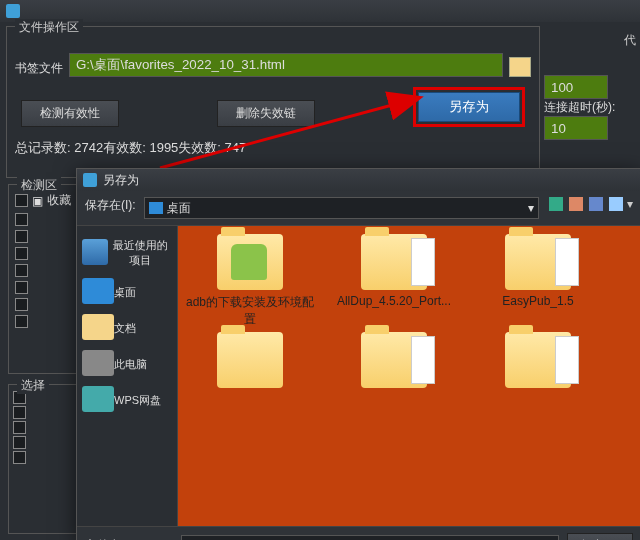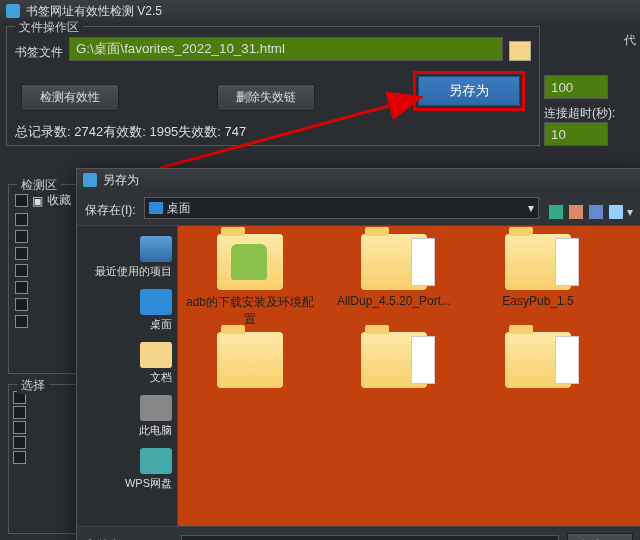--- a/index.html
+++ b/index.html
@@ -1,68 +1,67 @@
 <!DOCTYPE html>
 <html><head>
 <meta charset="utf-8">
 <style>
 html,body{margin:0;padding:0;width:640px;height:540px;overflow:hidden;background:#2a2e33;font-family:"Microsoft YaHei",sans-serif;font-size:12px;color:#ddd}
 .titlebar{height:22px;background:linear-gradient(#3a3e44,#2e3237);display:flex;align-items:center;padding:0 6px;gap:6px}
 .app-icon{width:14px;height:14px;background:#3fa0d8;border-radius:2px;display:inline-block}
-.section{border:1px solid #555;margin:4px 6px;padding:4px 8px;position:relative}
+.section{border:1px solid #555;margin:4px 6px;padding:20px 8px;position:relative}
 .section-label{position:absolute;top:-8px;left:8px;background:#2a2e33;padding:0 4px;font-size:12px;color:#ccc}
 .row{display:flex;align-items:flex-end;gap:6px;margin:6px 0}
 .label{color:#ddd;white-space:nowrap}
 input.text{background:#4d7c0f;border:1px solid #555;color:#ddd;padding:2px 6px;height:18px}
 input.small{width:50px}
 .btn{background:linear-gradient(#4a4e54,#3a3e44);border:1px solid #222;color:#ddd;padding:4px 18px;cursor:pointer;font-size:12px}
 .btn-blue{background:linear-gradient(#3a7bbf,#2e6aa8);border:1px solid #1a4a7a;color:#fff;padding:5px 30px}
 .stats{display:flex;justify-content:flex-start;margin-top:8px;font-size:13px}
 .redbox{border:3px solid #d00;padding:2px}
 .arrow{position:absolute;pointer-events:none}
 .side-group{border:1px solid #555;margin:4px 6px;padding:4px;position:relative}
 
 .dialog{position:absolute;left:76px;top:168px;width:564px;height:372px;background:#2f3338;border:1px solid #555;box-shadow:0 4px 20px rgba(0,0,0,.6)}
 .dlg-title{height:22px;background:linear-gradient(#3a3e44,#2e3237);display:flex;align-items:center;padding:0 6px;gap:6px}
 .dlg-body{display:flex;height:300px}
 .dlg-left{width:100px;background:#2a2e33;border-right:1px solid #444;display:flex;flex-direction:column;align-items:center;padding-top:6px;gap:2px}
-.loc{display:flex;flex-direction:column;align-items:flex-end;padding:4px 2px;width:90px;cursor:pointer}
+.loc{display:flex;flex-direction:row;align-items:center;padding:4px 2px;width:90px;cursor:pointer}
 .loc span{font-size:11px;color:#ddd;margin-top:2px;text-align:center}
 .loc-icon{width:32px;height:26px;border-radius:3px}
 .ic-recent{background:linear-gradient(#5aa0d8,#2e6aa8)}
 .ic-desktop{background:#2e8bd8}
 .ic-docs{background:#f5d58a}
 .ic-pc{background:#888}
 .ic-cloud{background:#4aa}
 .dlg-main{flex:1;background:#c2410c;color:#000;overflow:hidden;position:relative}
 .fileview{display:flex;flex-wrap:wrap;align-content:flex-start;padding:8px 4px;gap:4px 8px;height:100%}
 .fitem{width:136px;display:flex;flex-direction:column;align-items:center;text-align:center;font-size:12px;color:#222}
 .folder{width:66px;height:56px;background:linear-gradient(#ffe9a8,#f8cf6b);border-radius:4px;position:relative;margin-bottom:4px}
 .folder:before{content:"";position:absolute;top:-7px;left:4px;width:24px;height:9px;background:#f8cf6b;border-radius:2px 2px 0 0}
 .folder.withpaper:after{content:"";position:absolute;right:-8px;top:4px;width:22px;height:46px;background:#fff;border:1px solid #ccc}
 .android{position:absolute;left:14px;top:10px;width:36px;height:36px;background:#8bc34a;border-radius:6px 6px 3px 3px}
-.dlg-top{display:flex;align-items:flex-end;padding:6px 8px;gap:8px;border-bottom:1px solid #444}
+.dlg-top{display:flex;align-items:flex-start;padding:6px 8px;gap:8px;border-bottom:1px solid #444}
 .combo{flex:1;display:flex;align-items:center;background:#1e2125;border:1px solid #555;height:20px;padding:0 4px;color:#ddd}
 .mini-ic{width:14px;height:14px;display:inline-block;margin:0 2px}
 .dlg-bottom{padding:6px 8px;display:flex;flex-direction:column;gap:6px;border-top:1px solid #444}
 .brow{display:flex;align-items:center;gap:8px}
 .brow .combo{flex:1}
 .btn2{background:linear-gradient(#4a4e54,#3a3e44);border:1px solid #222;color:#ddd;padding:3px 12px;cursor:pointer;font-size:12px;min-width:58px}
 .chk{display:flex;align-items:center;gap:4px;margin:2px 0}
 .chkbox{width:11px;height:11px;border:1px solid #888;background:#1a1d20;display:inline-block}
 .tree-item{padding:1px 2px}
 .open-icon{width:20px;height:18px;background:#f5d58a;border:1px solid #aa8;display:inline-block}
 .tbicons{display:flex;gap:2px;align-items:center}
 </style>
 </head>
 <body>
 
 <div class="titlebar">
   <span class="app-icon"></span>
-  <span>书签网址有效性检测 V2.5</span>
 </div>
 
 <div class="section" style="margin-right:100px">
   <div class="section-label">文件操作区</div>
   <div class="row">
     <span class="label">书签文件</span>
     <input class="text" style="flex: 1 1 0%;" value="G:\桌面\favorites_2022_10_31.html">
     <span class="open-icon"></span>
   </div>
   <div class="row" style="justify-content:space-between;padding:4px 6px">
@@ -75,21 +74,21 @@
   <div class="stats">
     <span><span>总记录数:</span> <span>2742</span></span>
     <span><span>有效数:</span> <span>1995</span></span>
     <span><span>失效数:</span> <span>747</span></span>
   </div>
 </div>
 
 <div style="position:absolute;right:0;top:26px;width:92px;padding:6px 4px">
   <div style="text-align:right;color:#ccc;margin-bottom:26px">代</div>
   <input class="text small" value="100" style="">
-  <div class="label" style="margin-top:6px">连接超时(秒):</div>
+  <div class="label" style="">连接超时(秒):</div>
   <input class="text small" value="10" style="">
 </div>
 
 <svg class="arrow" style="left:150px;top:80px" width="290" height="100">
   <defs>
       <marker id="ah" markerWidth="12" markerHeight="10" refX="10" refY="5" orient="auto">
         <path d="M0,0 L12,5 L0,10 Z" fill="#d00"></path>
       </marker>
     </defs>
   <line x1="10" y1="88" x2="268" y2="18" stroke="#d00" stroke-width="3" marker-end="url(#ah)"></line>

